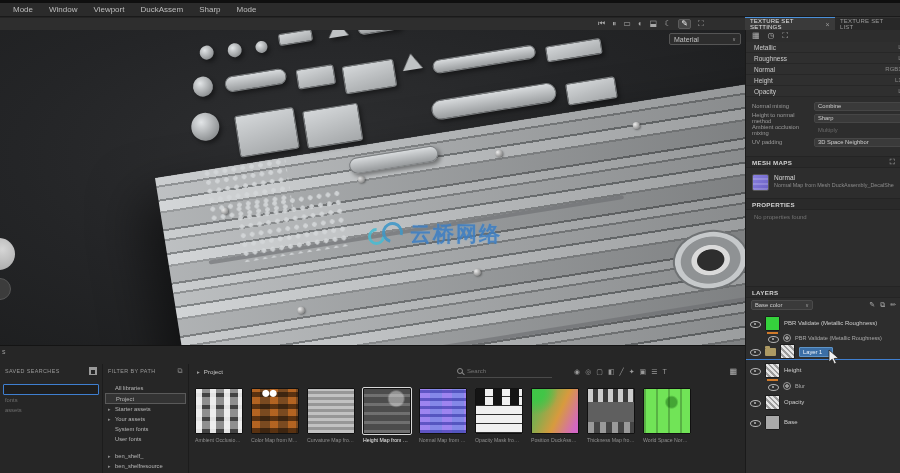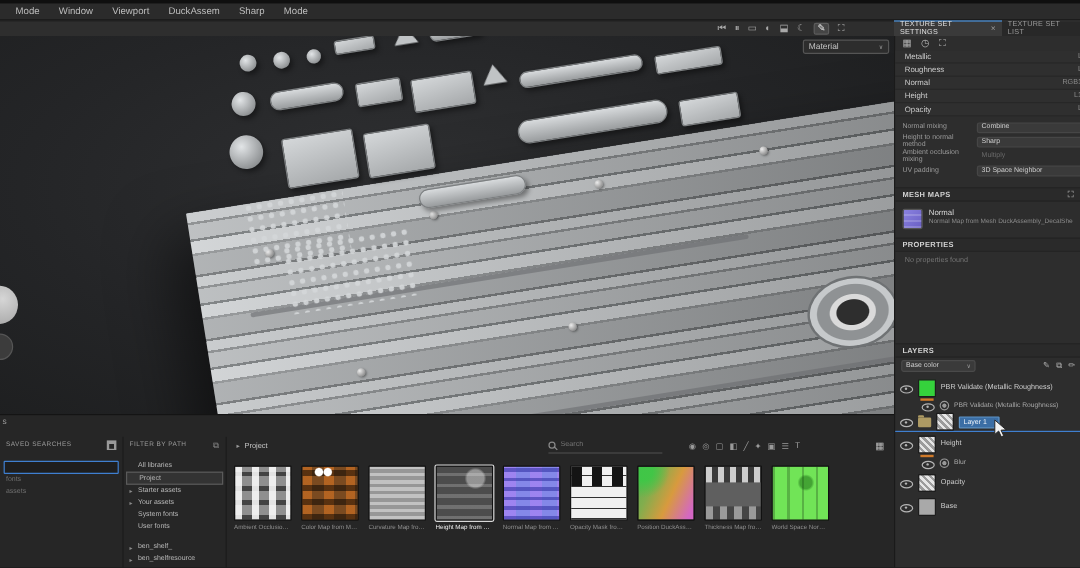--- a/index.html
+++ b/index.html
@@ -275,20 +275,27 @@
       <div class="g dome" style="left:0px;top:72px;width:28px;height:28px"></div>
       <div class="g plate" style="left:44px;top:80px;width:60px;height:42px"></div>
       <div class="g plate" style="left:112px;top:86px;width:56px;height:38px"></div>
       <div class="g pill" style="left:240px;top:96px;width:126px;height:20px"></div>
       <div class="g plate" style="left:376px;top:100px;width:50px;height:22px"></div>
       <div class="g dots" style="left:4px;top:128px;width:84px;height:52px"></div>
       <div class="g dots" style="left:30px;top:168px;width:108px;height:58px"></div>
       <div class="g pill" style="left:150px;top:140px;width:90px;height:16px"></div>
     </div>
 
+    <div class="watermark">
+      <span class="wm-logo">
+        <span class="c1"></span>
+          <span class="c2"></span>
+      </span>
+      <span class="wm-text">云桥网络</span>
+    </div>
 
     <div class="vp-dropdown">
       <span>Material</span>
       <span style="font-size:5px;color:#9a9a9a">∨</span>
     </div>
 
     <div class="edge-circle-light"></div>
     <div class="edge-circle-dark"></div>
   </div>
 

